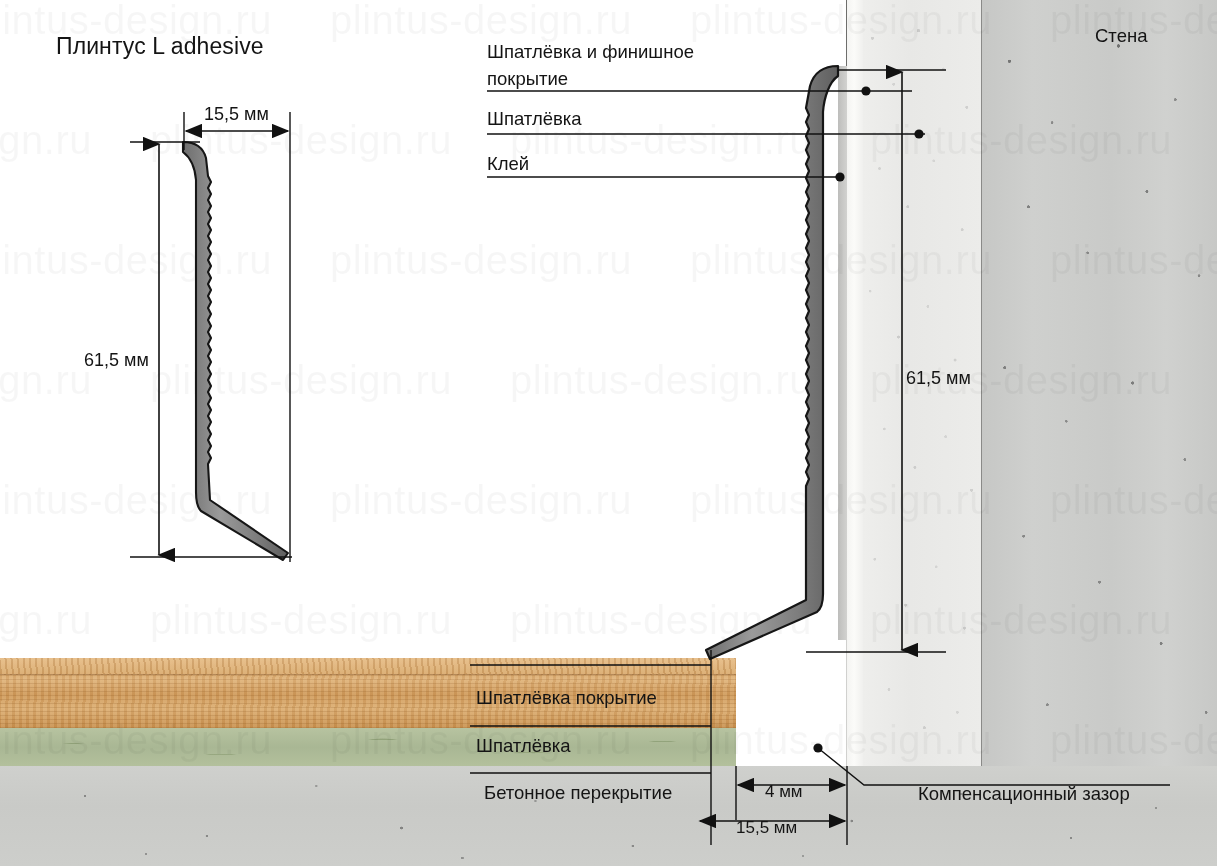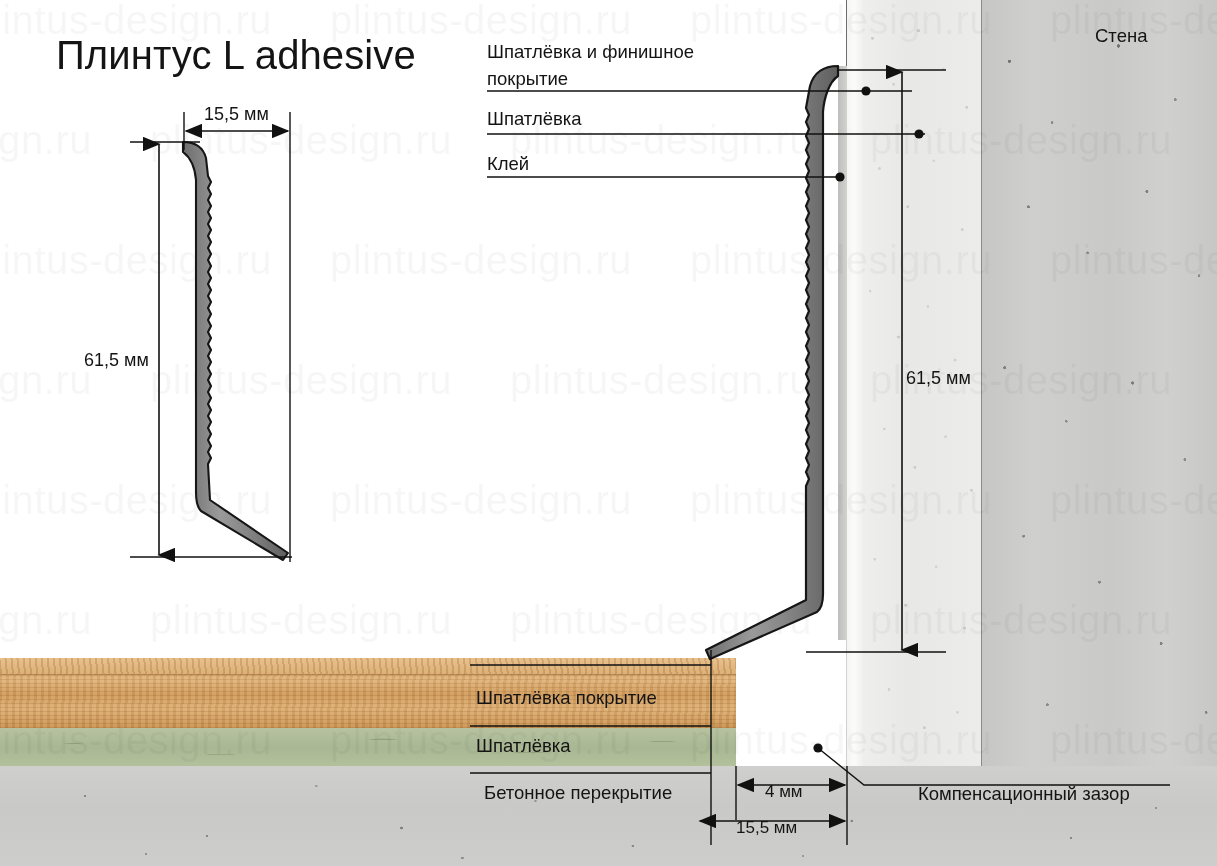--- a/index.html
+++ b/index.html
@@ -126,21 +126,21 @@
   
   svg.ov{position:absolute;left:0;top:0;width:1217px;height:866px;overflow:visible;}
   svg.ov.front{z-index:8;}
   .ln{stroke:#111;stroke-width:1.6;fill:none;}
   .ln-thin{stroke:#111;stroke-width:1.4;fill:none;}
   .dot{fill:#111;}
 
   
   .txt{position:absolute;color:#141414;font-family:"Liberation Sans",sans-serif;
        white-space:nowrap;z-index:9;}
-  #title{font-size:40px;left:56px;top:33px;letter-spacing:.1px;}
+  #title{font-size:23px;left:56px;top:33px;letter-spacing:.1px;}
   .callout{font-size:18.5px;text-align:right;}
   .dim{font-size:18px;}
   .dim-sm{font-size:17px;}
   .layer-lbl{font-size:18.5px;}
 </style>
 </head>
 <body>
 
 <div id="stage">
 

